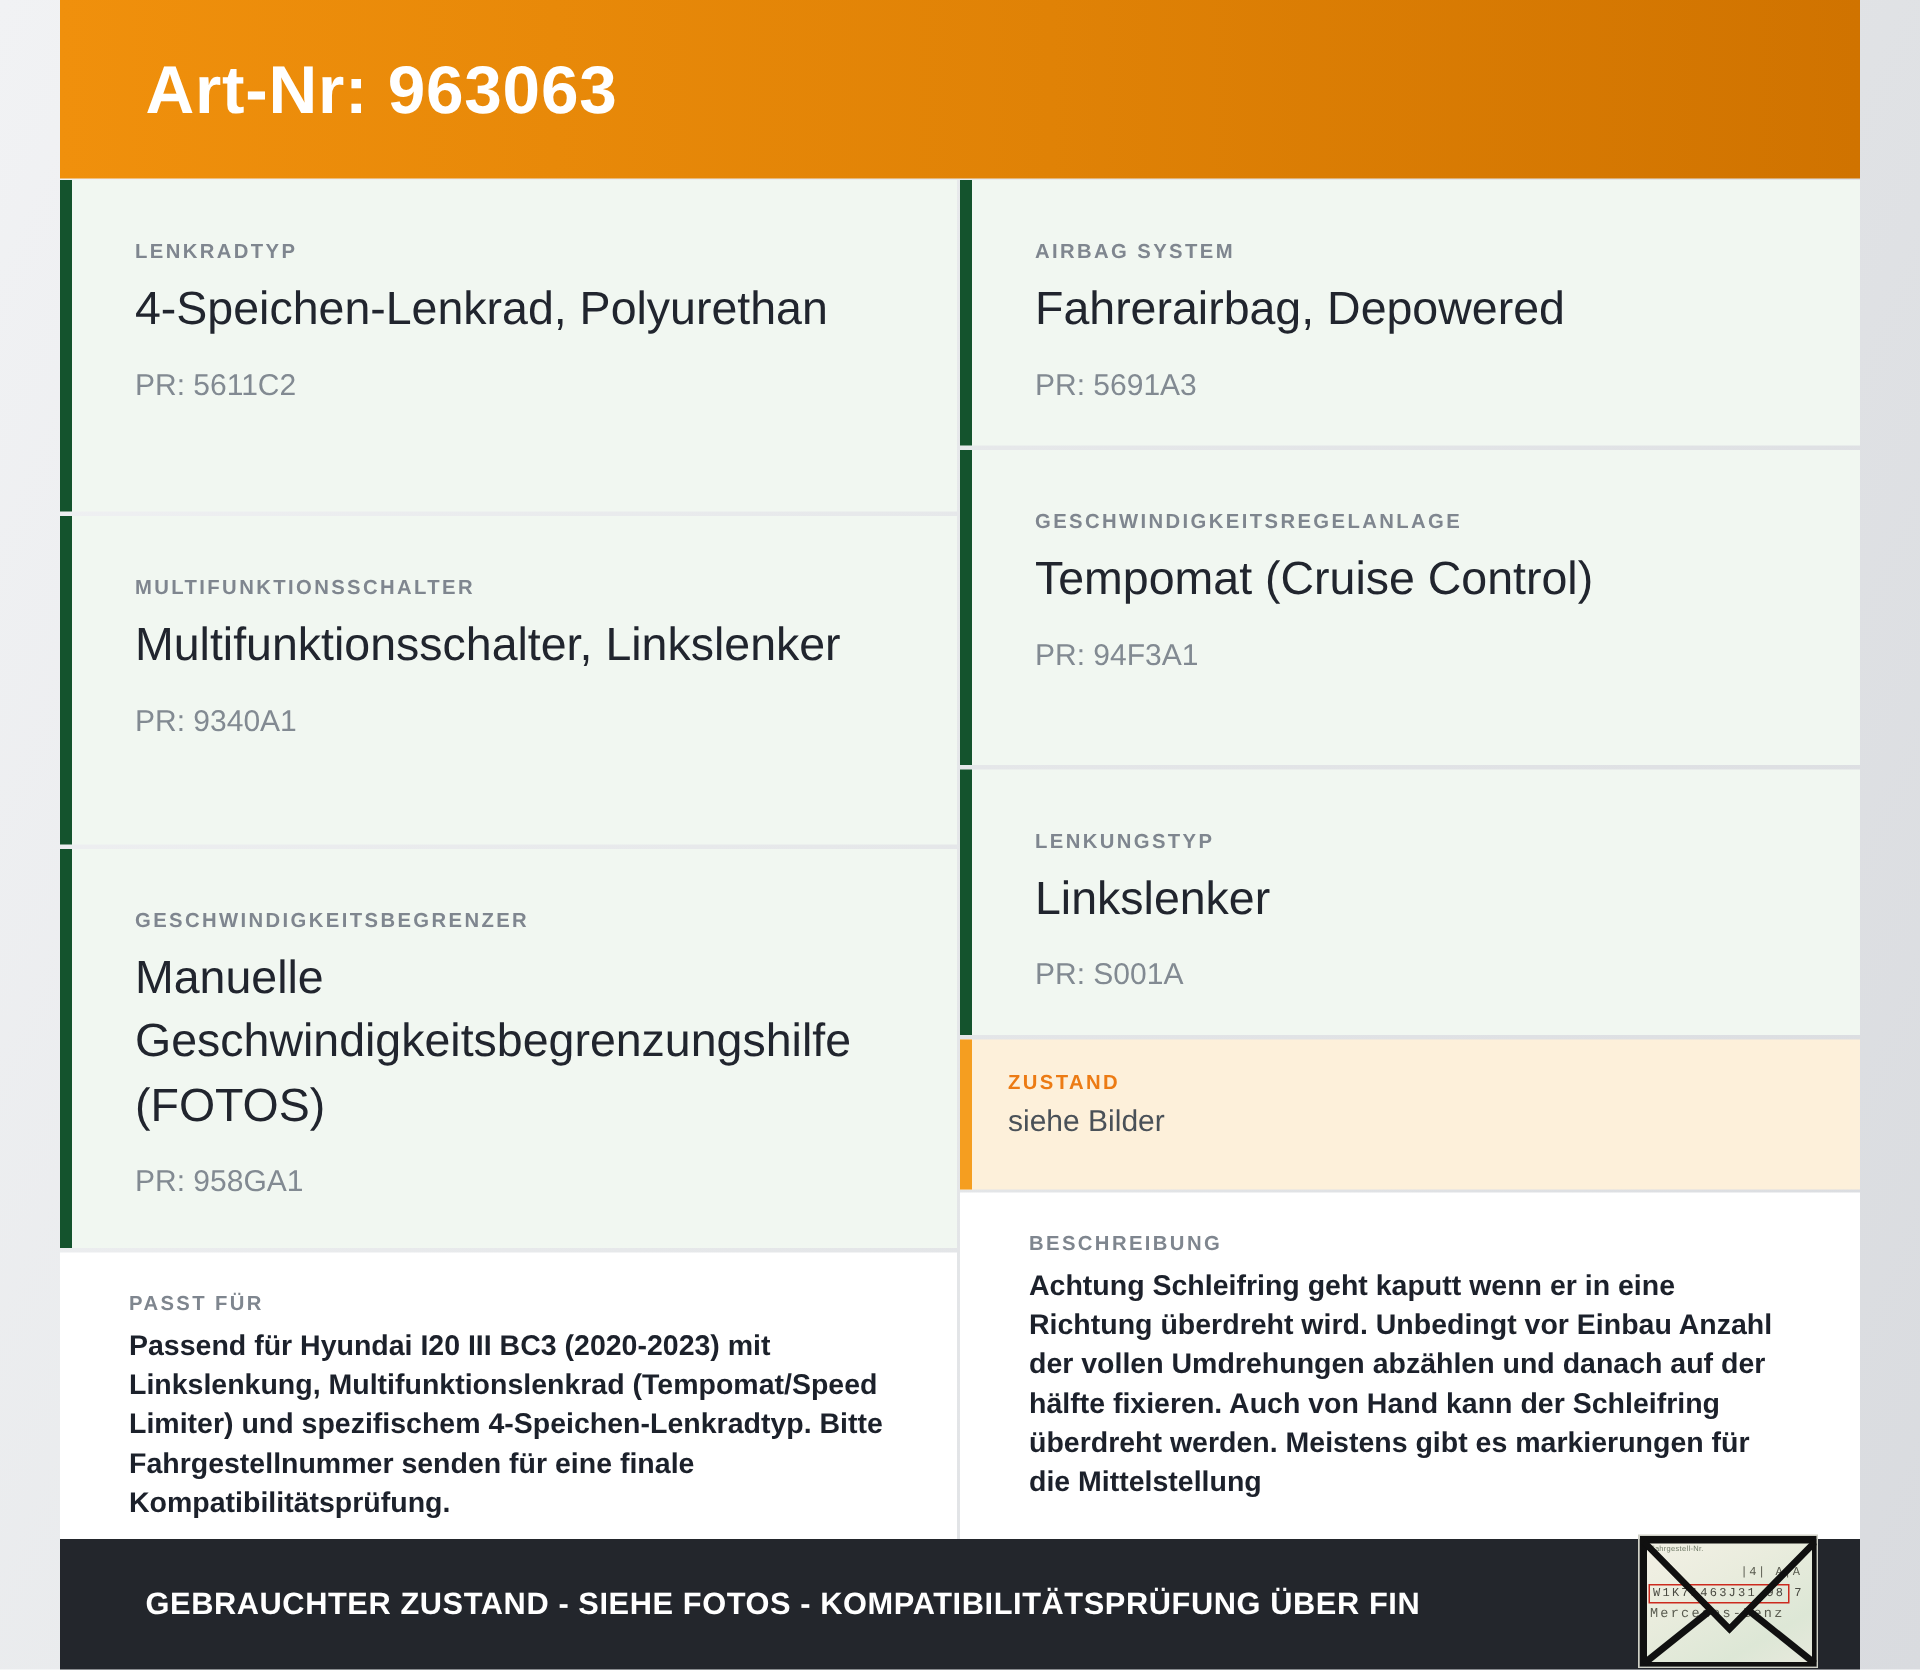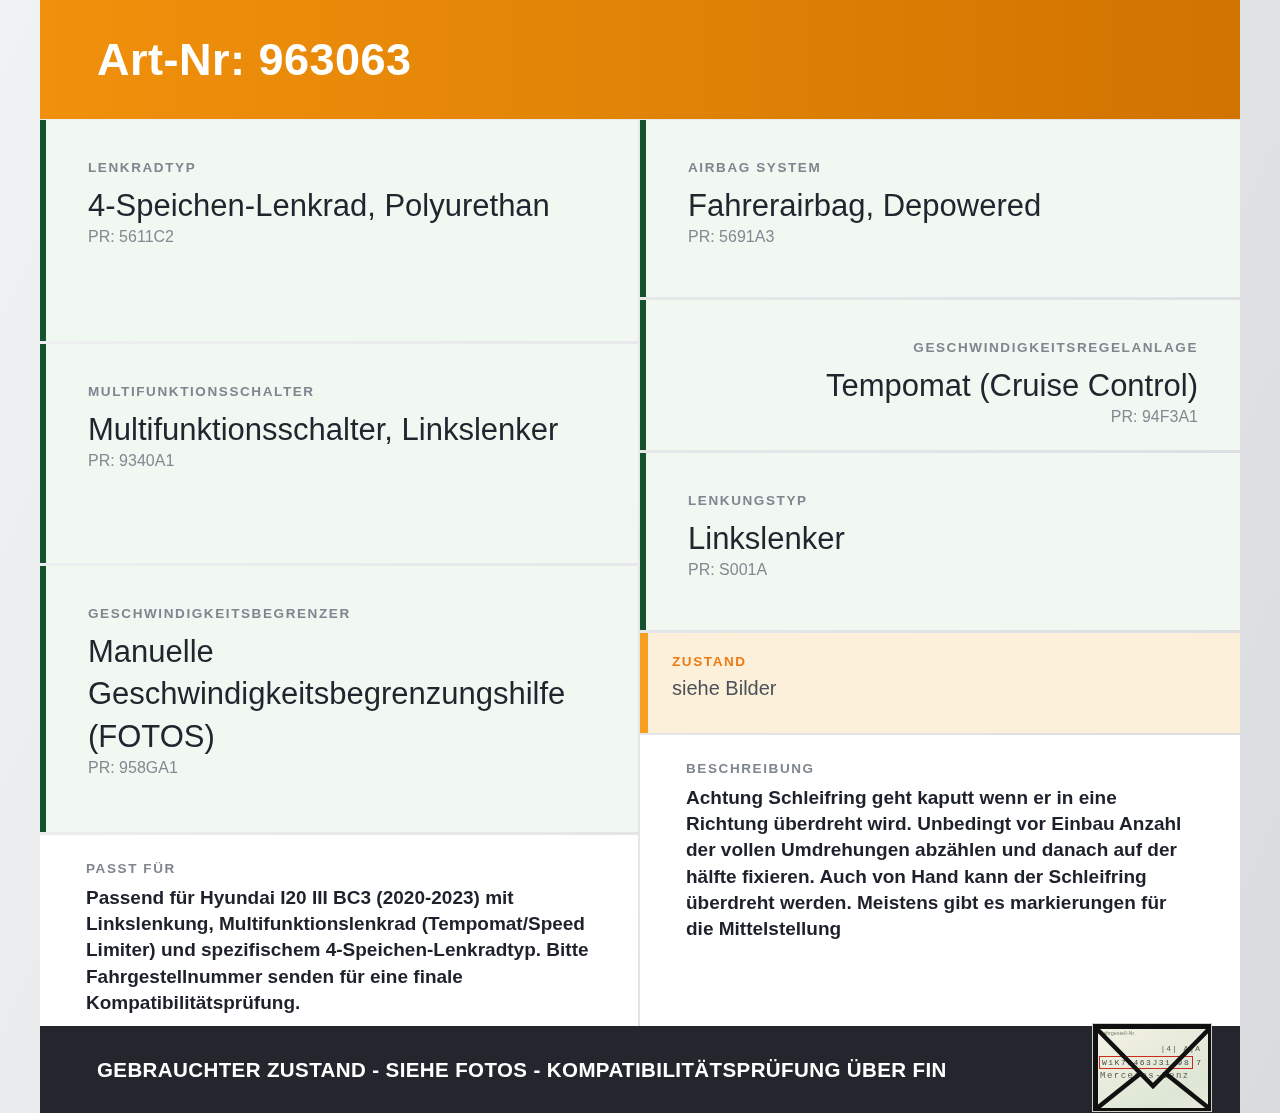--- a/index.html
+++ b/index.html
@@ -35,21 +35,21 @@
   .content {
     height: 907px;
     flex: none;
     display: flex;
     padding-top: 1px;
   }
   .col { width: 600px; display: flex; flex-direction: column; }
   .col-left  { margin-right: 0; }
   .card {
     background: #f1f7f1;
-    border-left: 6px solid #14532d;
+    border-left: 8px solid #14532d;
     padding: 40px 42px 0 42px;
     margin-bottom: 3px;
     flex: none;
     overflow: hidden;
   }
   .col-left .card { width: 598px; }
   .card.white {
     background: #ffffff;
     border-left: none;
     padding: 26px 46px 0 46px;
@@ -57,41 +57,41 @@
   .card.zustand {
     background: #fdf0da;
     border-left: 8px solid #f59e20;
     padding: 21px 24px 0 24px;
   }
   .card.fill { flex: 1 1 auto; margin-bottom: 0; }
   .h-l1 { height: 221px; }
   .h-l2 { height: 219px; }
   .h-l3 { height: 266px; }
   .h-r1 { height: 177px; }
-  .h-r2 { height: 150px; text-align: right; }
+  .h-r2 { height: 210px; }
   .h-r3 { height: 177px; }
   .h-r4 { height: 100px; margin-bottom: 2px; }
   .label {
     font-size: 13.5px;
     font-weight: 700;
     letter-spacing: 1.6px;
     color: #7f868f;
   }
   .zustand .label { color: #ec7b14; }
   .title {
     margin-top: 10px;
     font-size: 31px;
     font-weight: 400;
     line-height: 1.37;
     color: #21252e;
     overflow-wrap: anywhere;
   }
   .pr {
-    margin-top: 1px;
-    font-size: 16px;
+    margin-top: 19px;
+    font-size: 20px;
     color: #828a92;
   }
   .bodytext {
     margin-top: 9px;
     font-size: 19px;
     font-weight: 600;
     line-height: 1.38;
     color: #1c212b;
   }
   .zvalue {

